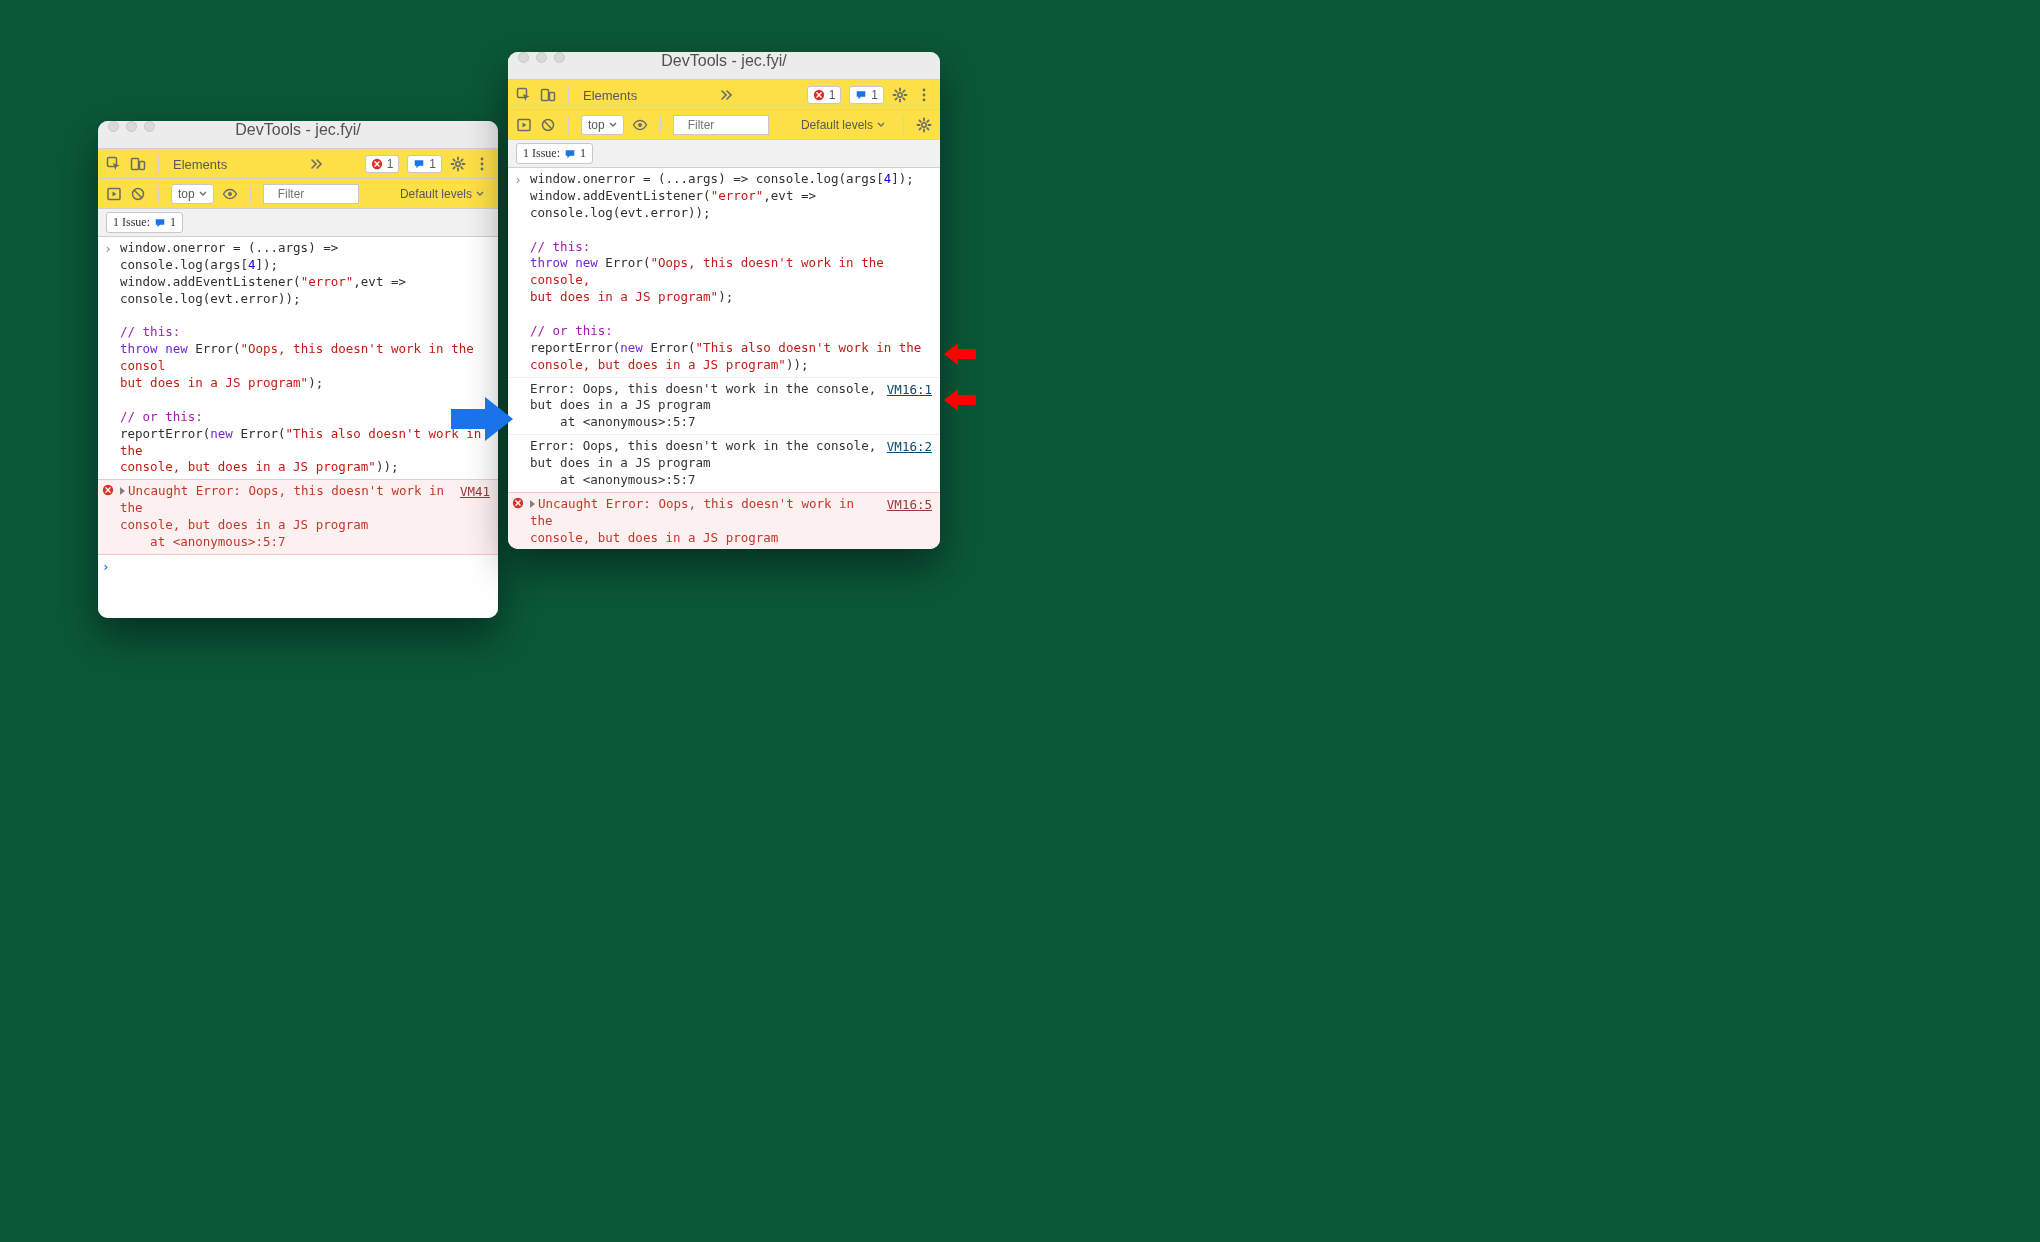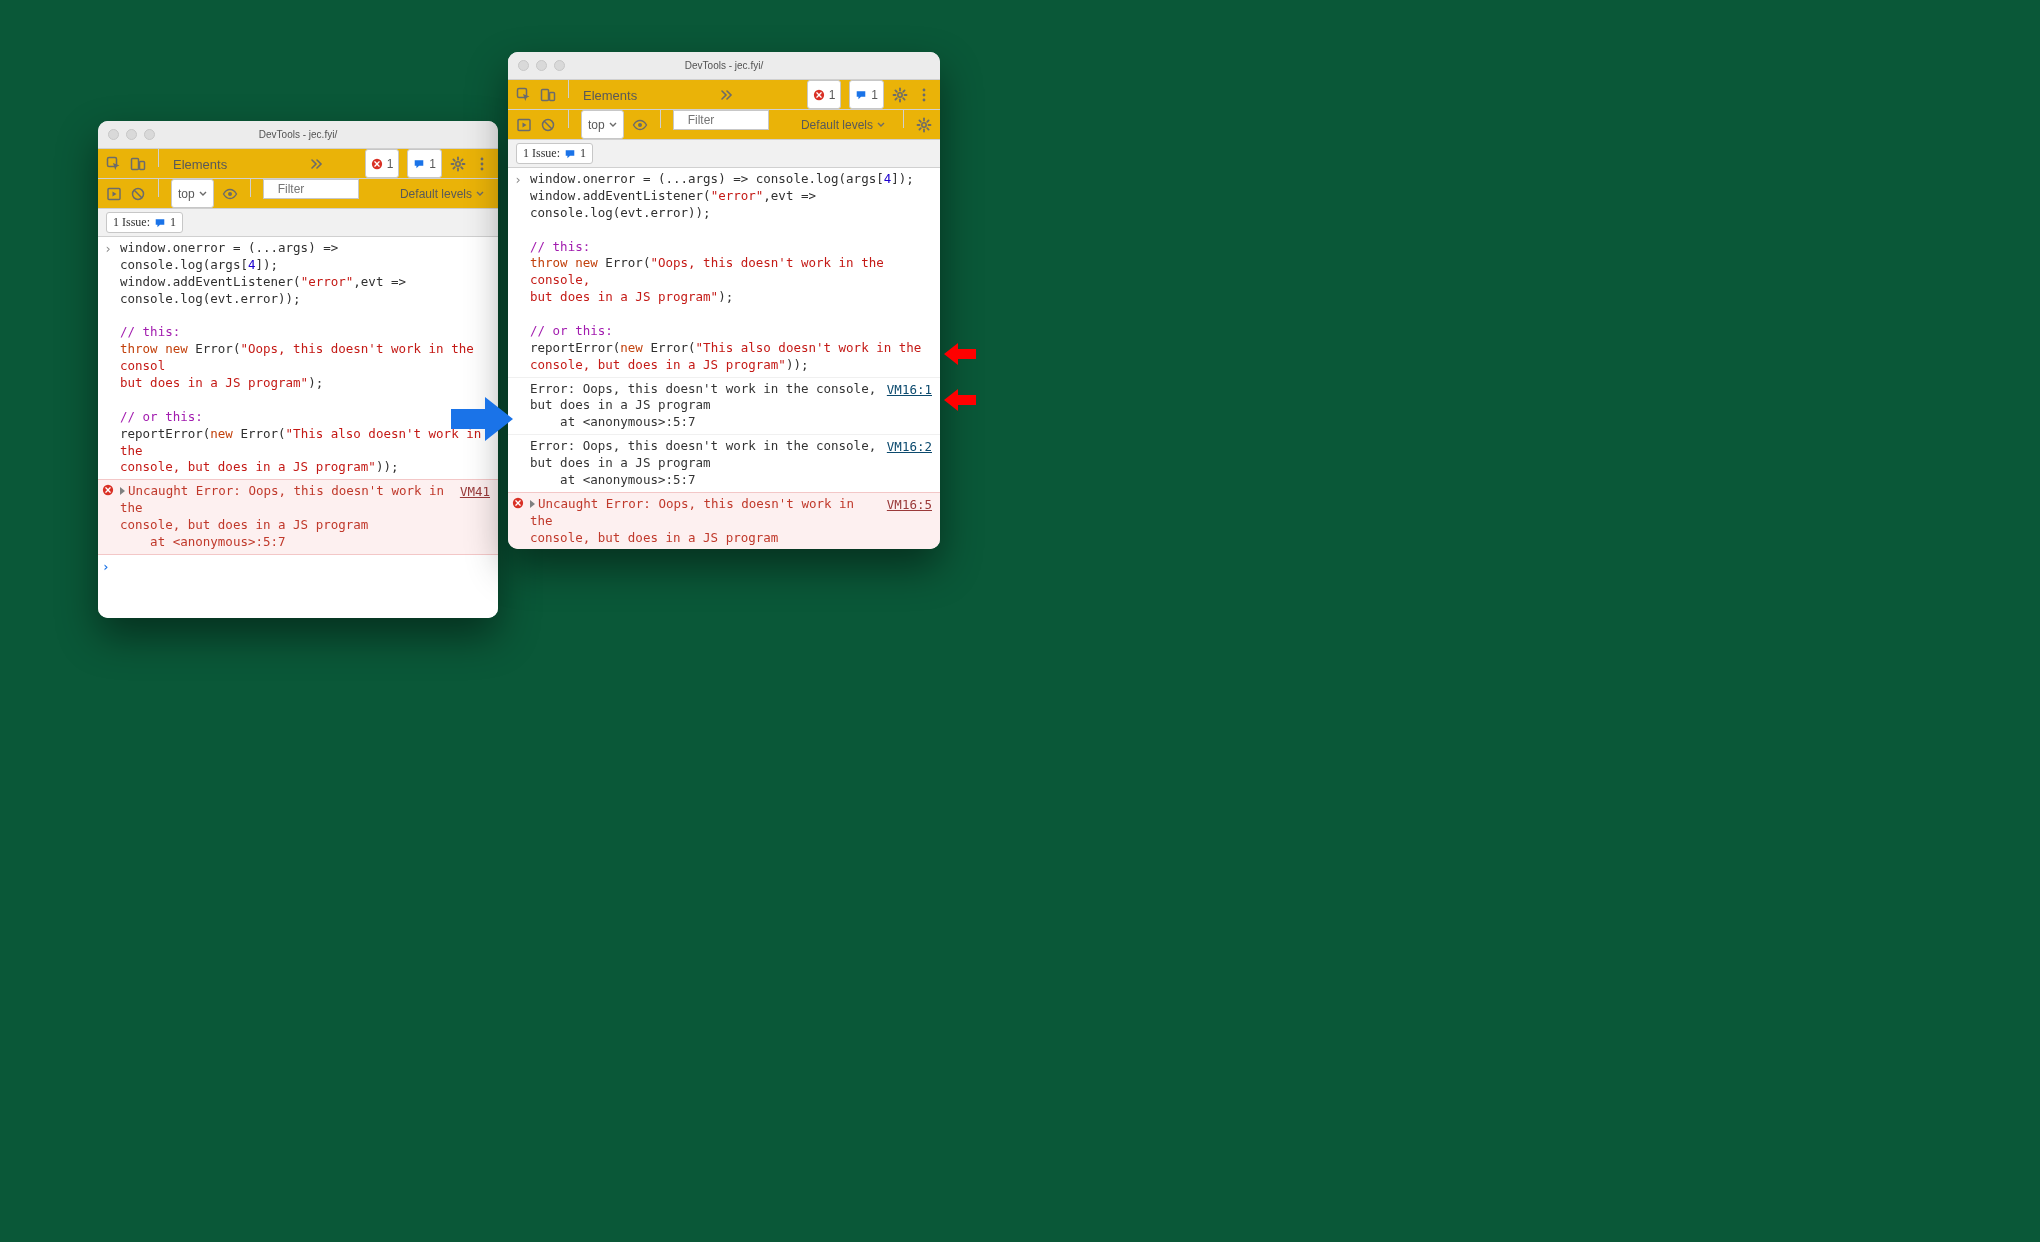--- a/index.html
+++ b/index.html
@@ -24,36 +24,37 @@
     overflow: hidden;
     display: flex;
     flex-direction: column;
   }
   .win-left  { left: 98px;  top: 121px; width: 400px; height: 497px; }
   .win-right { left: 508px; top:  52px; width: 432px; height: 497px; }
 
   .titlebar {
     height: 28px;
     display: flex;
-    align-items: center;
+    align-items: flex-start;
     padding: 0 10px;
     position: relative;
     background: #ececec;
     border-bottom: 1px solid #d0d0d0;
-    font-size: 10px;
+    font-size: 16px;
     color: #525252;
   }
   .traffic { display: flex; gap: 7px; }
   .traffic .dot { width: 11px; height: 11px; border-radius: 50%; background: #d9d9d9; border: 0.5px solid #c7c7c7; }
   .title { position: absolute; left: 0; right: 0; text-align: center; pointer-events: none; }
 
   .toolbar1, .toolbar2 {
     display: flex;
+    align-items: center;
     padding: 0 8px;
-    background: #eab308;
+    background: #fde047;
     border-bottom: 1px solid #d0d0d0;
     gap: 8px;
     color: #595959;
   }
   .toolbar1 { height: 30px; }
   .toolbar2 { height: 30px; }
   .tabs { display: flex; align-items: center; gap: 14px; }
   .tab { cursor: pointer; padding: 6px 2px 5px; }
   .tab.active { color: #111; border-bottom: 2px solid #1a73e8; margin-top: 44px; }
   .spacer { flex: 1; }
@@ -99,21 +100,21 @@
   .gutter { width: 12px; flex: 0 0 12px; text-align: center; color: #888; padding-top: 1px; }
   .codeblk { flex: 1; white-space: pre-wrap; word-break: break-word; line-height: 1.35; }
   .srclink { flex: 0 0 auto; text-align: right; text-decoration: underline; color: #0c4a6e; padding-top: 1px; }
   .err { background: #fdf0f0; color: #c0392b; }
   .err .codeblk { color: #c0392b; }
   .err .srclink { color: #9a3a3a; }
   .err::before, .err::after { content:""; position:absolute; left:0; right:0; height:1px; background:#f3c7c7; }
   .err::before { top: -1px; } .err::after { bottom: -1px; }
   .disc { width: 0; height: 0; border-left: 5px solid #808080; border-top: 4px solid transparent; border-bottom: 4px solid transparent; display: inline-block; margin-right: 3px; vertical-align: 0; }
   .prompt-row { padding: 4px 8px 4px 4px; display: flex; align-items: center; gap: 6px; }
-  .kw   { color: #c2410c; }
+  .kw   { color: #6d28d9; }
   .str  { color: #c41a16; }
   .num  { color: #1c00cf; }
   .cmt  { color: #a21caf; }
 
   
   .big-arrow {
     position: absolute;
     width: 66px; height: 48px;
   }
   .big-arrow svg, .small-arrow svg { width: 100%; height: 100%; }

